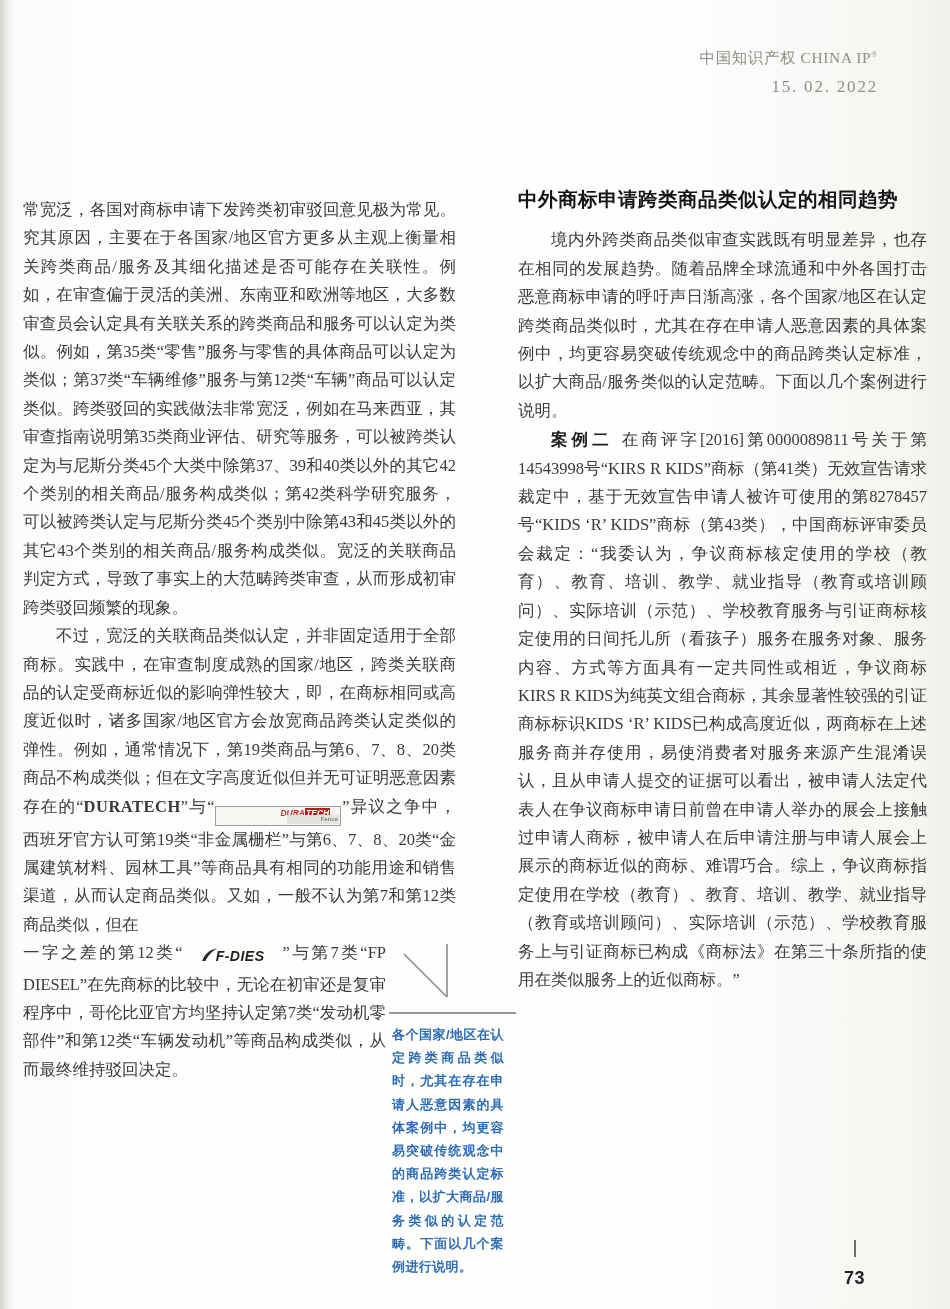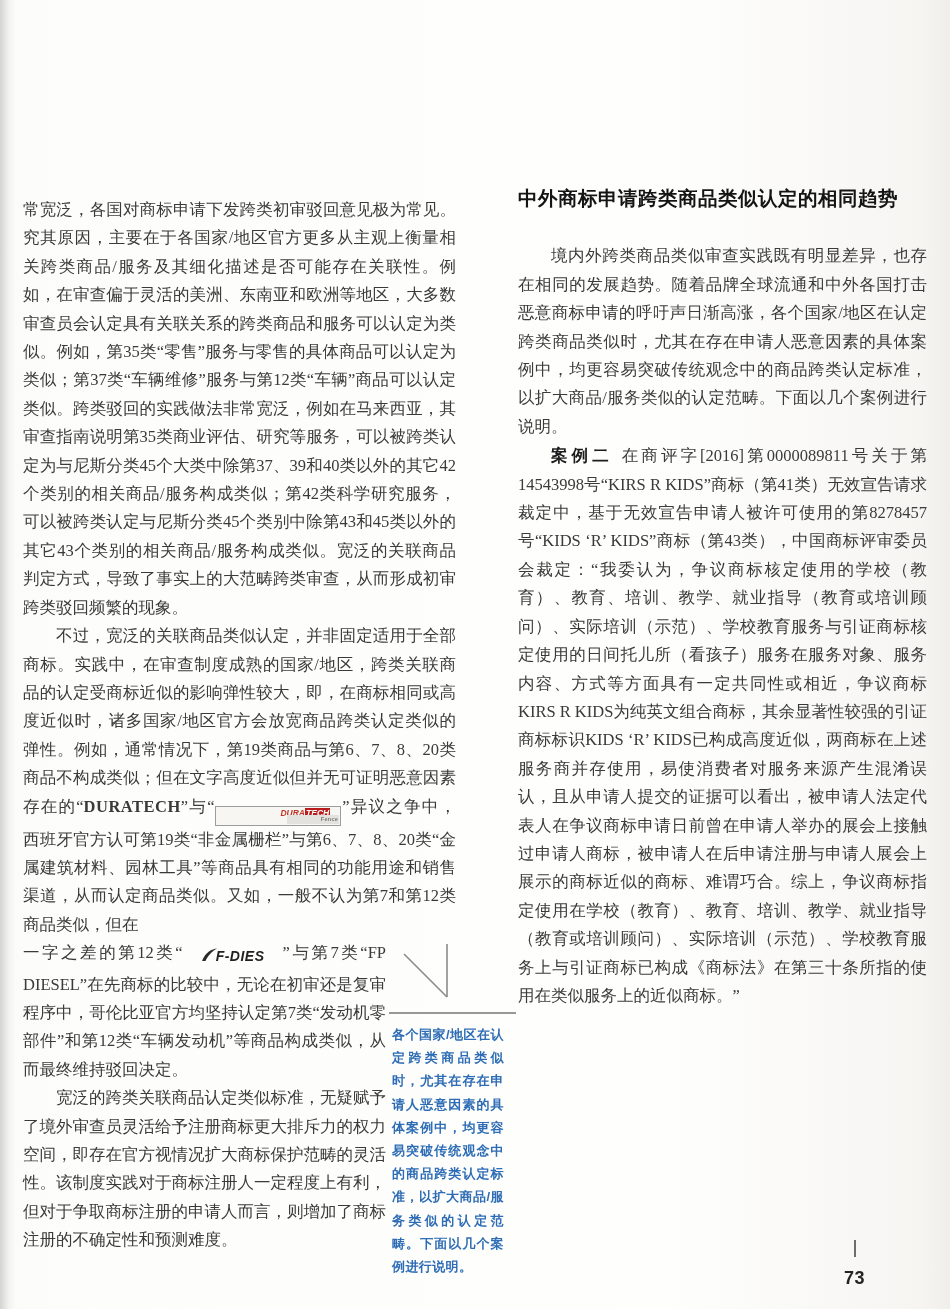--- a/index.html
+++ b/index.html
@@ -25,23 +25,23 @@
   
   .body-text { font-size:16.5px; line-height:28.4px; color:#3a3a3a; text-align:justify; }
   .para { margin:0; }
   .indent { text-indent:2em; }
 
   .col-left  { position:absolute; left:23px;  top:196px; width:433px; }
   .col-right { position:absolute; left:518px; top:186px; width:409px; }
   .narrow-wrap { width:363px; }
 
   .heading {
-    font-family:Liberation Mono, monospace;
+    font-family:Liberation Serif, serif;
     font-size:19.5px; font-weight:700; color:#141414;
-    letter-spacing:0.5px; margin:0 0 28px 0; text-align:left;
+    letter-spacing:0.5px; margin:0 0 12px 0; text-align:left;
   }
   .case-label {
     font-family:"Liberation Sans","DejaVu Sans",sans-serif;
     font-weight:700; color:#1c1c1c; letter-spacing:1px; margin-right:9px;
   }
   .latin-brand { font-weight:700; letter-spacing:0.5px; }
 
   
   .duratech-logo {
     display:inline-block; position:relative; border:1px solid #9c9c9c;
@@ -83,29 +83,32 @@
     font-weight:700; font-size:18px; color:#242424; letter-spacing:0.5px;
   }
 </style>
 </head>
 <body>
 
 <div class="page">
 
   <div class="edge-shadow"></div>
 
+  <header class="masthead">
+    <div class="journal-line"><span>中国知识产权 CHINA IP</span><sup>®</sup></div>
+    <div class="date-line">15. 02. 2022</div>
+  </header>
 
   <section class="col-left body-text">
     <p class="para">常宽泛，各国对商标申请下发跨类初审驳回意见极为常见。究其原因，主要在于各国家/地区官方更多从主观上衡量相关跨类商品/服务及其细化描述是否可能存在关联性。例如，在审查偏于灵活的美洲、东南亚和欧洲等地区，大多数审查员会认定具有关联关系的跨类商品和服务可以认定为类似。例如，第35类“零售”服务与零售的具体商品可以认定为类似；第37类“车辆维修”服务与第12类“车辆”商品可以认定类似。跨类驳回的实践做法非常宽泛，例如在马来西亚，其审查指南说明第35类商业评估、研究等服务，可以被跨类认定为与尼斯分类45个大类中除第37、39和40类以外的其它42个类别的相关商品/服务构成类似；第42类科学研究服务，可以被跨类认定与尼斯分类45个类别中除第43和45类以外的其它43个类别的相关商品/服务构成类似。宽泛的关联商品判定方式，导致了事实上的大范畴跨类审查，从而形成初审跨类驳回频繁的现象。</p>
     <p class="para indent"><span>不过，宽泛的关联商品类似认定，并非固定适用于全部商标。实践中，在审查制度成熟的国家/地区，跨类关联商品的认定受商标近似的影响弹性较大，即，在商标相同或高度近似时，诸多国家/地区官方会放宽商品跨类认定类似的弹性。例如，通常情况下，第19类商品与第6、7、8、20类商品不构成类似；但在文字高度近似但并无可证明恶意因素存在的“</span><b class="latin-brand">DURATECH</b><span>”与“</span><span class="duratech-logo"><span class="dl-a">DURA</span><span class="dl-b">TECH</span><span class="dl-sub">Fence</span></span><span>”异议之争中，西班牙官方认可第19类“非金属栅栏”与第6、7、8、20类“金属建筑材料、园林工具”等商品具有相同的功能用途和销售渠道，从而认定商品类似。又如，一般不认为第7和第12类商品类似，但在</span></p>
     <div class="narrow-wrap">
       <p class="para"><span>一字之差的第12类“</span><span class="fdies-logo"><svg width="17" height="15" viewBox="0 0 17 15">
               <path d="M1 13 C4.5 4, 11 1, 16 0.5 C10 4, 6.5 8.5, 4.5 13 Z" fill="#2a2926"></path>
             </svg><span class="fdies-text">F-DIES</span></span><span>”与第7类“FP DIESEL”在先商标的比较中，无论在初审还是复审程序中，哥伦比亚官方均坚持认定第7类“发动机零部件”和第12类“车辆发动机”等商品构成类似，从而最终维持驳回决定。</span></p>
-      <p class="para indent">宽泛的跨类关联商品认定类似标准，无疑赋予了境外审查员灵活给予注册商标更大排斥力的权力空间，即存在官方视情况扩大商标保护范畴的灵活性。该制度实践对于商标注册人一定程度上有利，但对于争取商标注册的申请人而言，则增加了商标注册的不确定性和预测难度。</p>
     </div>
   </section>
 
   <aside class="pull-quote">
     <div class="arrow-box">
       <svg width="70" height="70" viewBox="0 0 70 70">
         <path d="M6 16 L49 59" stroke="#8d8b88" stroke-width="1.6" fill="none"></path>
         <path d="M49 6 L49 59" stroke="#8d8b88" stroke-width="1.6" fill="none"></path>
       </svg>
     </div>

